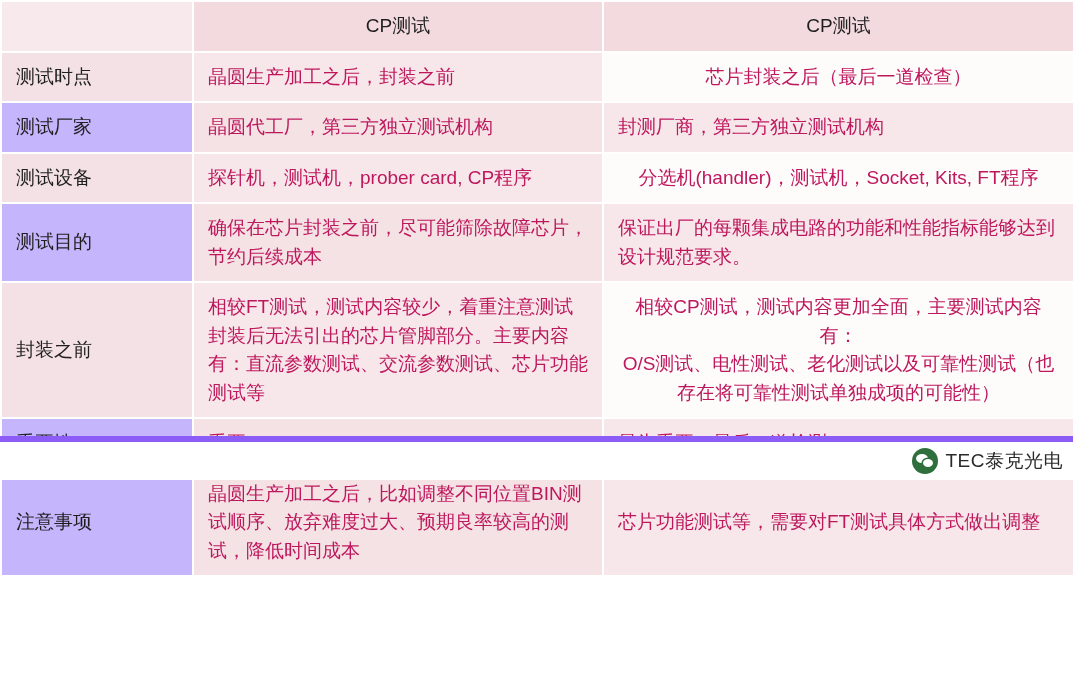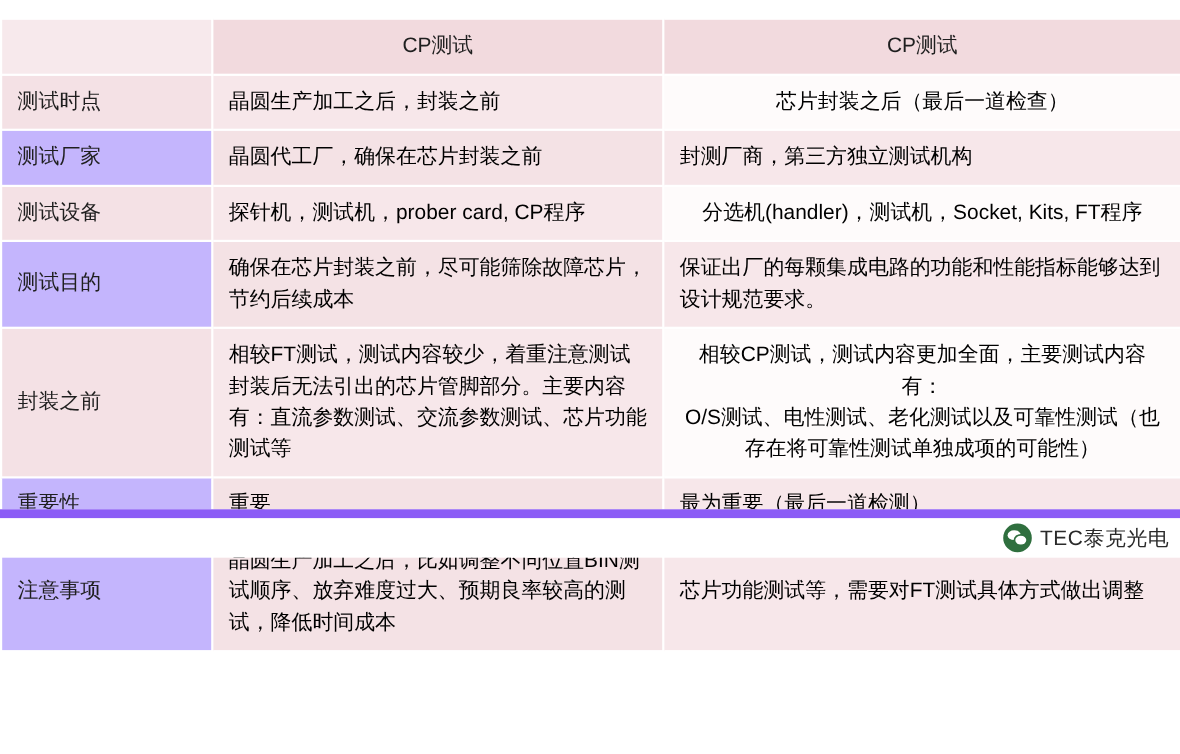--- a/index.html
+++ b/index.html
@@ -12,21 +12,20 @@
     height: 685px;
     font-family: "Liberation Sans", sans-serif;
     color: #2b2b2b;
     overflow: hidden;
   }
   .page {
     position: relative;
     width: 1073px;
     height: 491px;
     background: #ffffff;
-    margin-top: 16px;
   }
   table.compare {
     border-collapse: collapse;
     width: 1073px;
     table-layout: fixed;
   }
   table.compare td, table.compare th {
     border: 2px solid #ffffff;
     vertical-align: middle;
     padding: 10px 14px;
@@ -58,42 +57,42 @@
     font-size: 20px;
     color: #1f1f1f;
   }
   .rowlabel.alt {
     background: #c4b5fd;
   }
   
   .cell {
     background: #fdf6f7;
     text-align: left;
-    color: #000000;
+    color: #be185d;
   }
   .cell.alt {
     background: #f7e7ea;
   }
   .cell.shade {
     background: #f4e2e5;
   }
   .cell.plain {
     background: #fefbfb;
     text-align: center;
   }
 
   
   .footer {
     position: absolute;
     left: 0;
-    bottom: 0;
+    bottom: 11px;
     width: 1073px;
     height: 44px;
     background: #ffffff;
-    border-top: 8px solid #8b5cf6;
+    border-top: 6px solid #8b5cf6;
     display: flex;
     align-items: center;
     justify-content: flex-end;
     box-sizing: border-box;
     padding-right: 10px;
   }
   .footer-inner {
     display: flex;
     align-items: center;
     gap: 8px;
@@ -151,21 +150,21 @@
       </tr>
     </thead>
     <tbody>
       <tr>
         <td class="rowlabel">测试时点</td>
         <td class="cell alt">晶圆生产加工之后，封装之前</td>
         <td class="cell plain">芯片封装之后（最后一道检查）</td>
       </tr>
       <tr>
         <td class="rowlabel alt">测试厂家</td>
-        <td class="cell shade">晶圆代工厂，确保在芯片封装之前</td>
+        <td class="cell shade">晶圆代工厂，第三方独立测试机构</td>
         <td class="cell alt">封测厂商，第三方独立测试机构</td>
       </tr>
       <tr>
         <td class="rowlabel">测试设备</td>
         <td class="cell alt">探针机，测试机，prober card, CP程序</td>
         <td class="cell plain">分选机(handler)，测试机，Socket, Kits, FT程序</td>
       </tr>
       <tr>
         <td class="rowlabel alt">测试目的</td>
         <td class="cell shade">确保在芯片封装之前，尽可能筛除故障芯片，节约后续成本</td>

